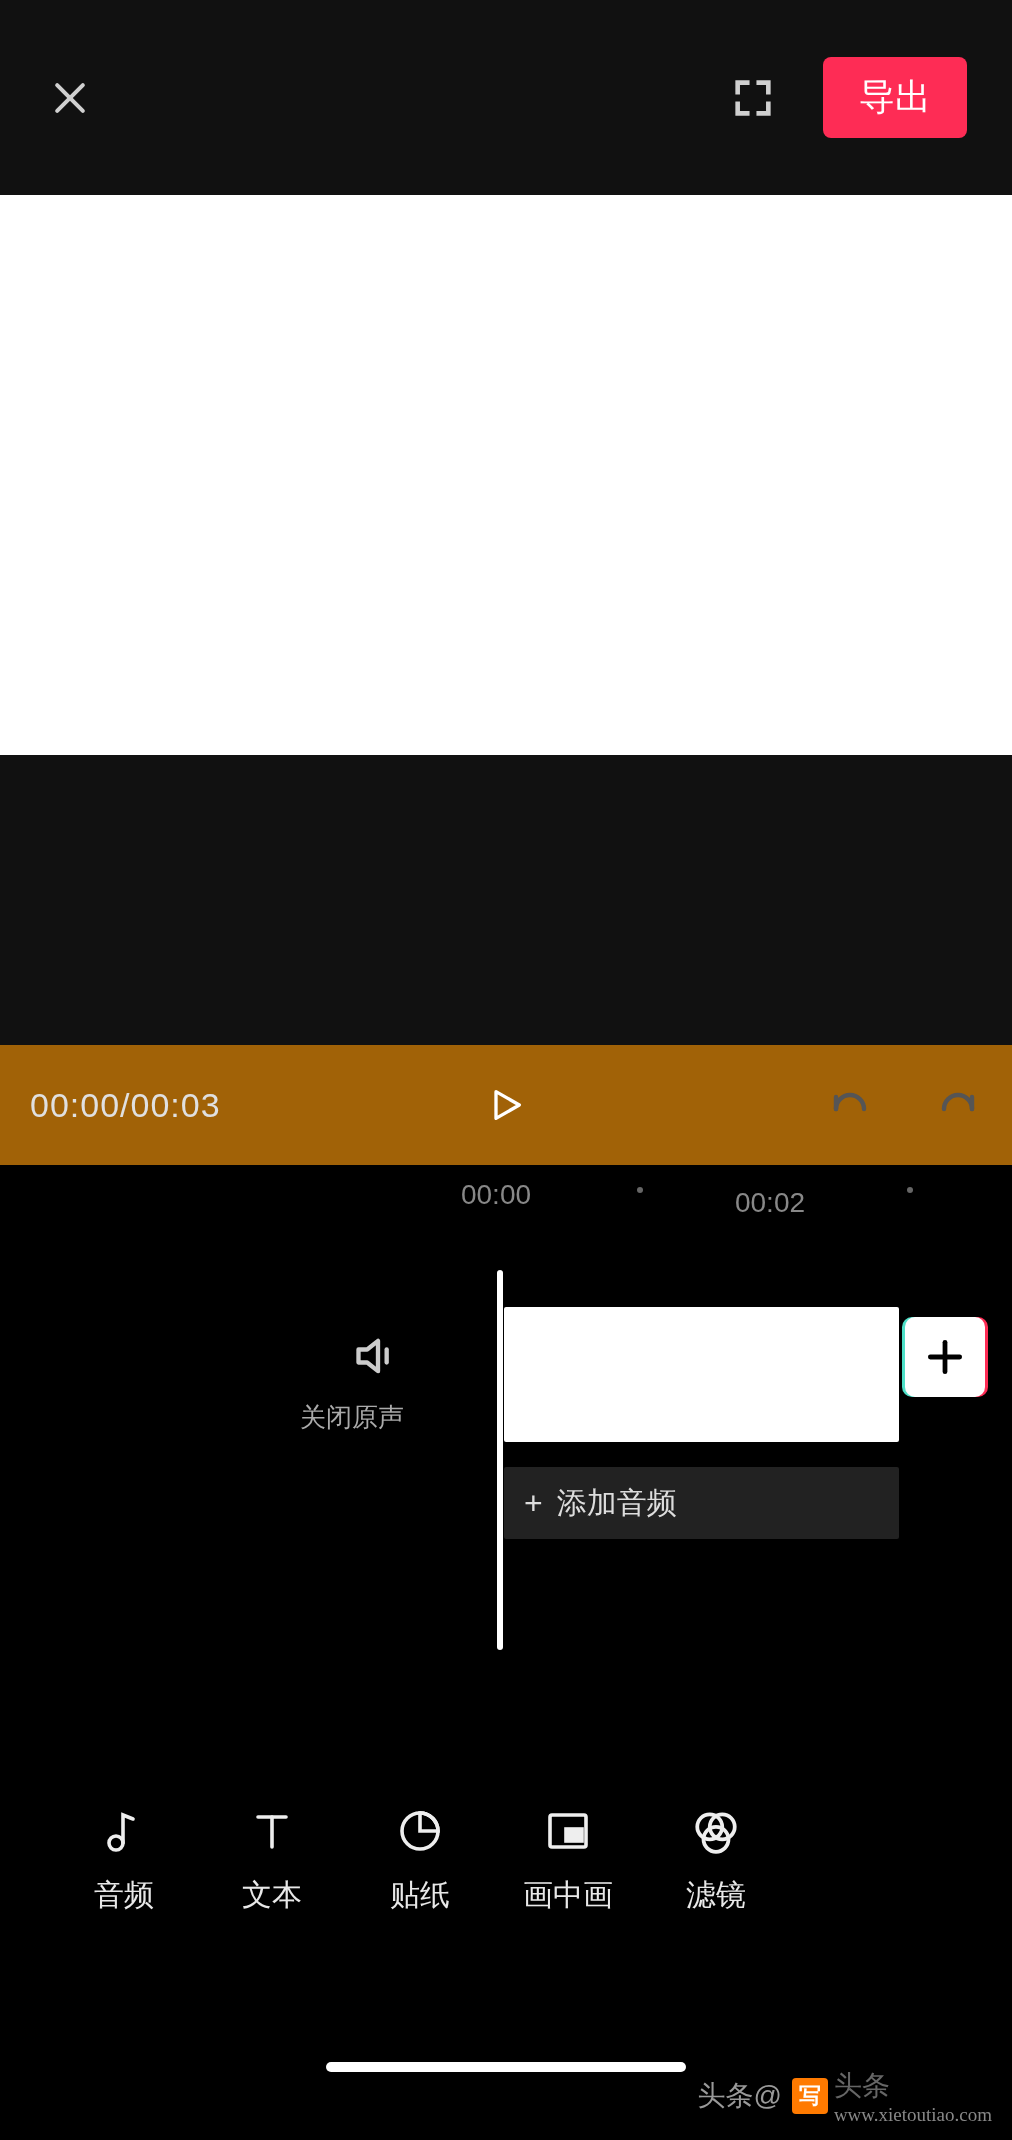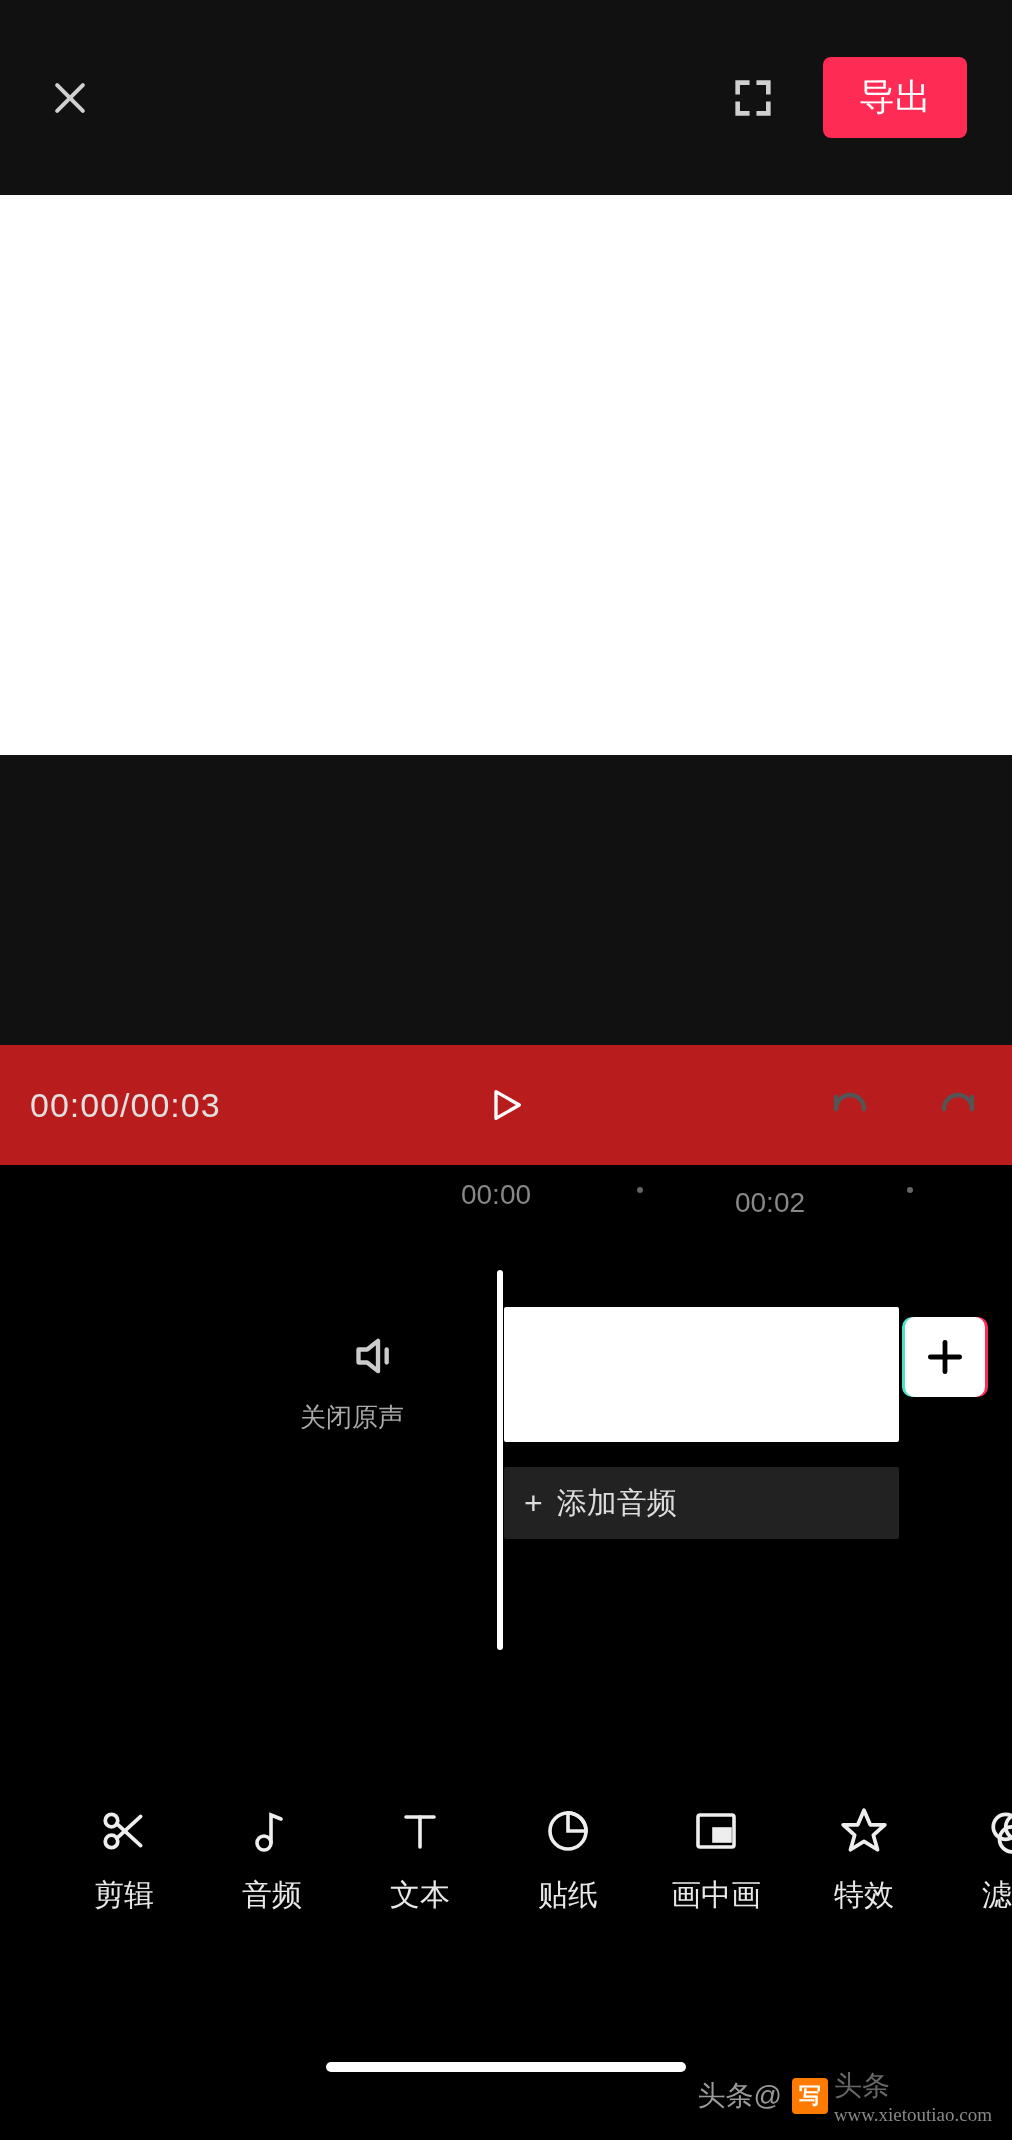--- a/index.html
+++ b/index.html
@@ -55,21 +55,21 @@
     .preview-area {
       height: 560px;
       background: #fff;
     }
     .preview-bottom-gap {
       height: 290px;
       background: #111;
     }
     .playback-bar {
       height: 120px;
-      background: #b91c1c;
+      background: #a16207;
       display: flex;
       align-items: center;
       padding: 0 30px;
       position: relative;
     }
     .time-text {
       color: #e0e0e0;
       font-size: 34px;
       letter-spacing: 1px;
     }
@@ -333,31 +333,20 @@
   <div class="audio-track">
     <span class="audio-plus">+</span>
     <span>添加音频</span>
   </div>
   <div class="playhead"></div>
 </div>
 
 <div class="bottom-toolbar">
   <div class="tool-item">
     <div class="tool-icon">
-      <svg viewBox="0 0 24 24" width="50" height="50" stroke="#eee" stroke-width="1.8" fill="none" stroke-linecap="round">
-        <circle cx="6" cy="7" r="3"></circle>
-          <circle cx="6" cy="17" r="3"></circle>
-        <line x1="8.5" y1="8.5" x2="20" y2="19"></line>
-          <line x1="8.5" y1="15.5" x2="20" y2="5"></line>
-      </svg>
-    </div>
-    <span class="tool-label">剪辑</span>
-  </div>
-  <div class="tool-item">
-    <div class="tool-icon">
       <svg viewBox="0 0 24 24" width="48" height="48" stroke="#eee" stroke-width="1.8" fill="none" stroke-linecap="round">
         <circle cx="8" cy="18" r="3.5"></circle>
           <path d="M11.5 18 V4 l5 2"></path>
       </svg>
     </div>
     <span class="tool-label">音频</span>
   </div>
   <div class="tool-item">
     <div class="tool-icon">
       <svg viewBox="0 0 24 24" width="48" height="48" stroke="#eee" stroke-width="1.8" fill="none" stroke-linecap="round">
@@ -378,28 +367,20 @@
     <span class="tool-label">贴纸</span>
   </div>
   <div class="tool-item">
     <div class="tool-icon">
       <svg viewBox="0 0 24 24" width="48" height="48" stroke="#eee" stroke-width="1.8" fill="none">
         <rect x="3" y="4" width="18" height="16" rx="1"></rect>
         <rect x="11" y="11" width="8" height="6" fill="#eee"></rect>
       </svg>
     </div>
     <span class="tool-label">画中画</span>
-  </div>
-  <div class="tool-item">
-    <div class="tool-icon">
-      <svg viewBox="0 0 24 24" width="50" height="50" stroke="#eee" stroke-width="1.8" fill="none" stroke-linejoin="round">
-        <polygon points="12,2 15,9 22,9 16.5,14 18.5,21 12,17 5.5,21 7.5,14 2,9 9,9"></polygon>
-      </svg>
-    </div>
-    <span class="tool-label">特效</span>
   </div>
   <div class="tool-item">
     <div class="tool-icon">
       <svg viewBox="0 0 24 24" width="50" height="50" stroke="#eee" stroke-width="1.8" fill="none">
         <circle cx="9" cy="10" r="6"></circle>
           <circle cx="15" cy="10" r="6"></circle>
           <circle cx="12" cy="16" r="6"></circle>
       </svg>
     </div>
     <span class="tool-label">滤镜</span>

